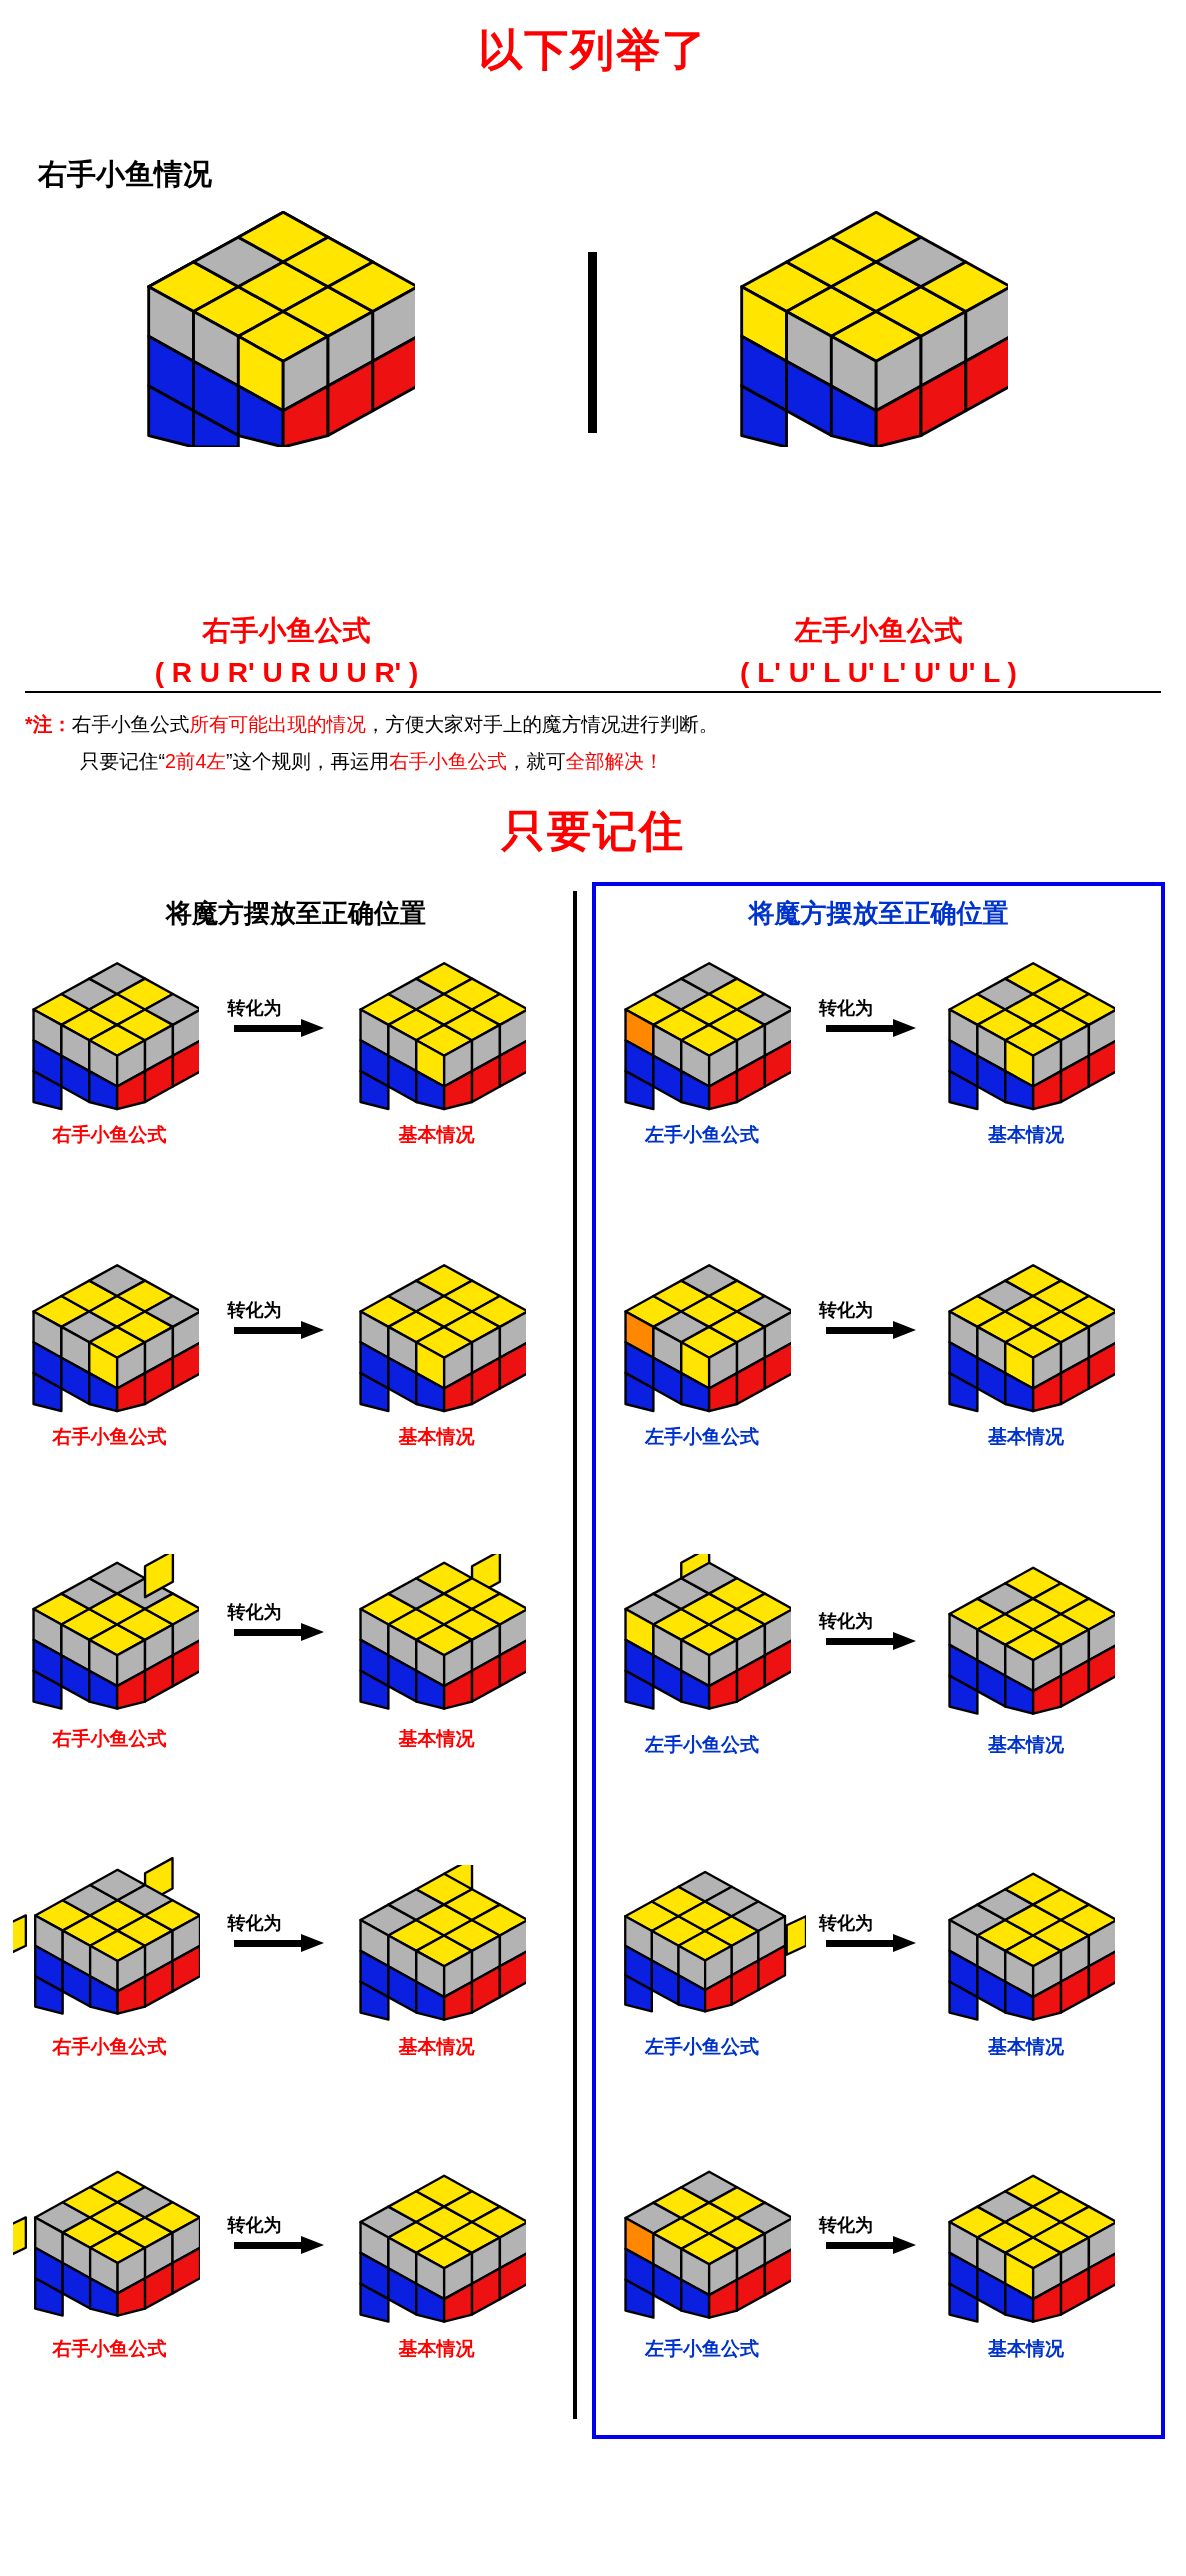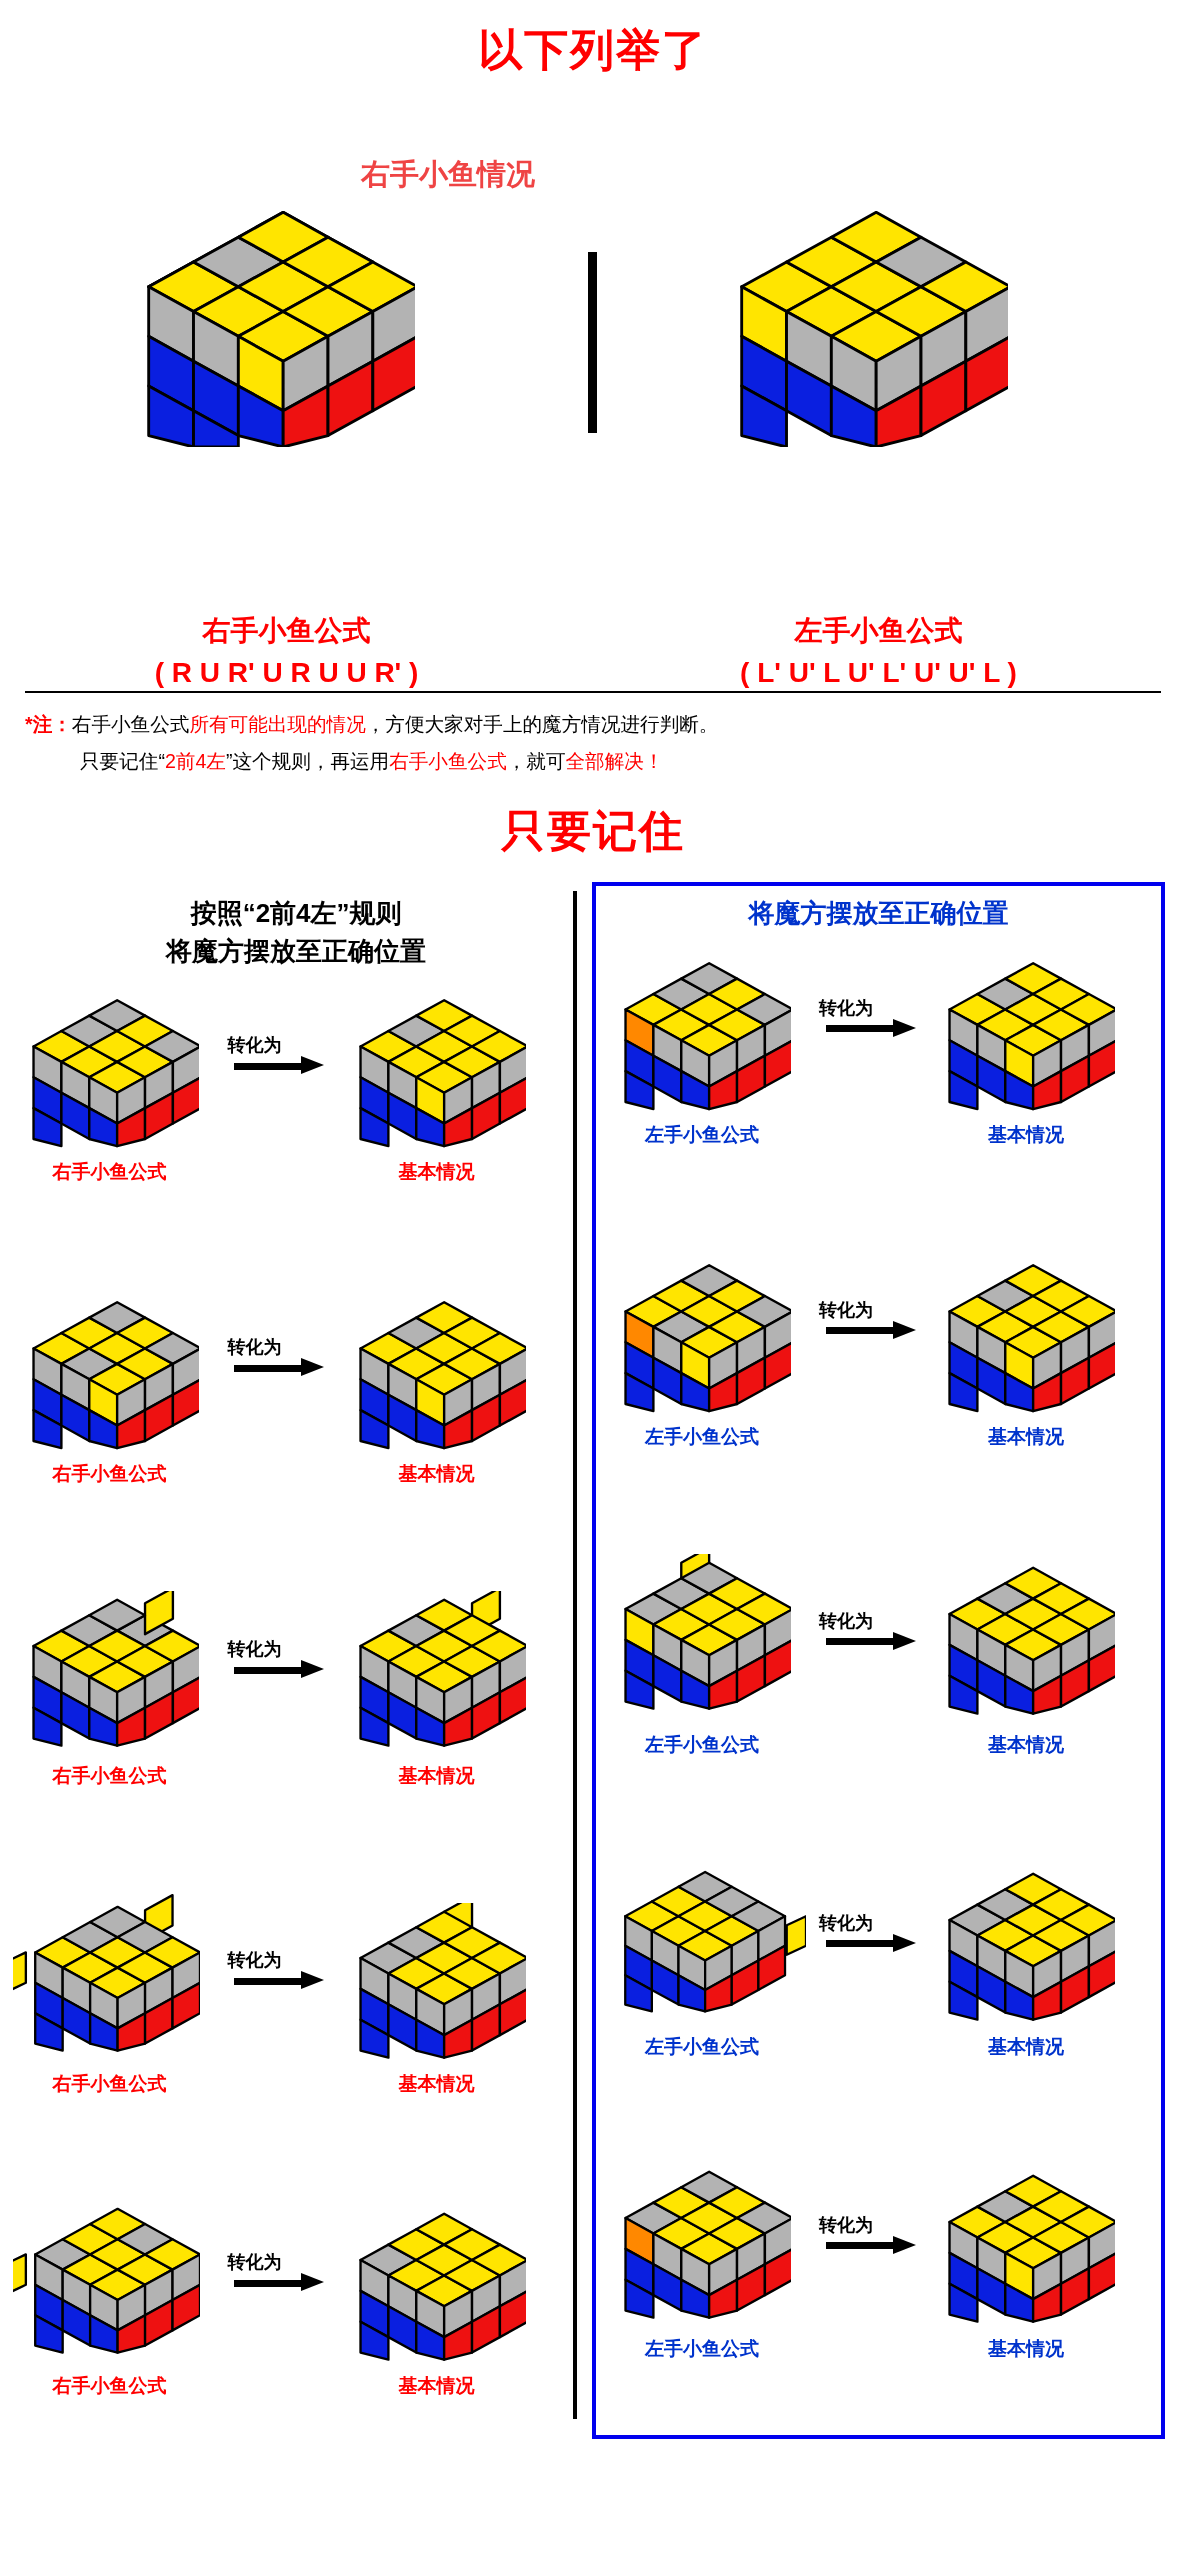--- a/index.html
+++ b/index.html
@@ -6,21 +6,21 @@
   body{
     width:1186px;height:2576px;background:#ffffff;
     font-family:"Liberation Sans","DejaVu Sans",sans-serif;
     position:relative;overflow:hidden;
   }
   .title-main{
     color:#ff0000;font-weight:bold;font-size:44px;letter-spacing:1.9px;
     text-align:center;
   }
   .sub-title{
-    color:#ef4444;font-weight:bold;font-size:29px;text-align:right;
+    color:#000000;font-weight:bold;font-size:29px;text-align:left;
   }
   .formula-red{color:#ff0000;font-weight:bold;font-size:28px;text-align:center;line-height:1.5;}
 
   
   #top-panel{position:relative;height:611px;}
   .vdivider{
     position:absolute;left:588px;top:172px;width:8.6px;height:181px;background:#000;
   }
 
   
@@ -192,21 +192,20 @@
 </div>
 
 <div id="other-title" class="title-main">只要记住</div>
 
 <div id="grid-wrap">
   <div id="blue-box"></div>
   <div id="mid-rule"></div>
 
   <div class="col" id="col-left">
     <div class="col-head red">
-      <div>按照“2前4左”规则</div>
       <div>将魔方摆放至正确位置</div>
     </div>
 
     <div class="row" style="margin-top:17px;">
       <div class="cube-slot" style="left:17px;top:0;">
         <svg width="172" height="164" viewBox="0 0 290 260">
           <g stroke="#000" stroke-width="4" stroke-linejoin="round">
             <polygon points="11,92 58,66 105,92 58,118" fill="#ffe500"></polygon>
             <polygon points="58,66 105,40 152,66 105,92" fill="#b3b3b3"></polygon>
             <polygon points="105,40 152,14 199,40 152,66" fill="#b3b3b3"></polygon>

